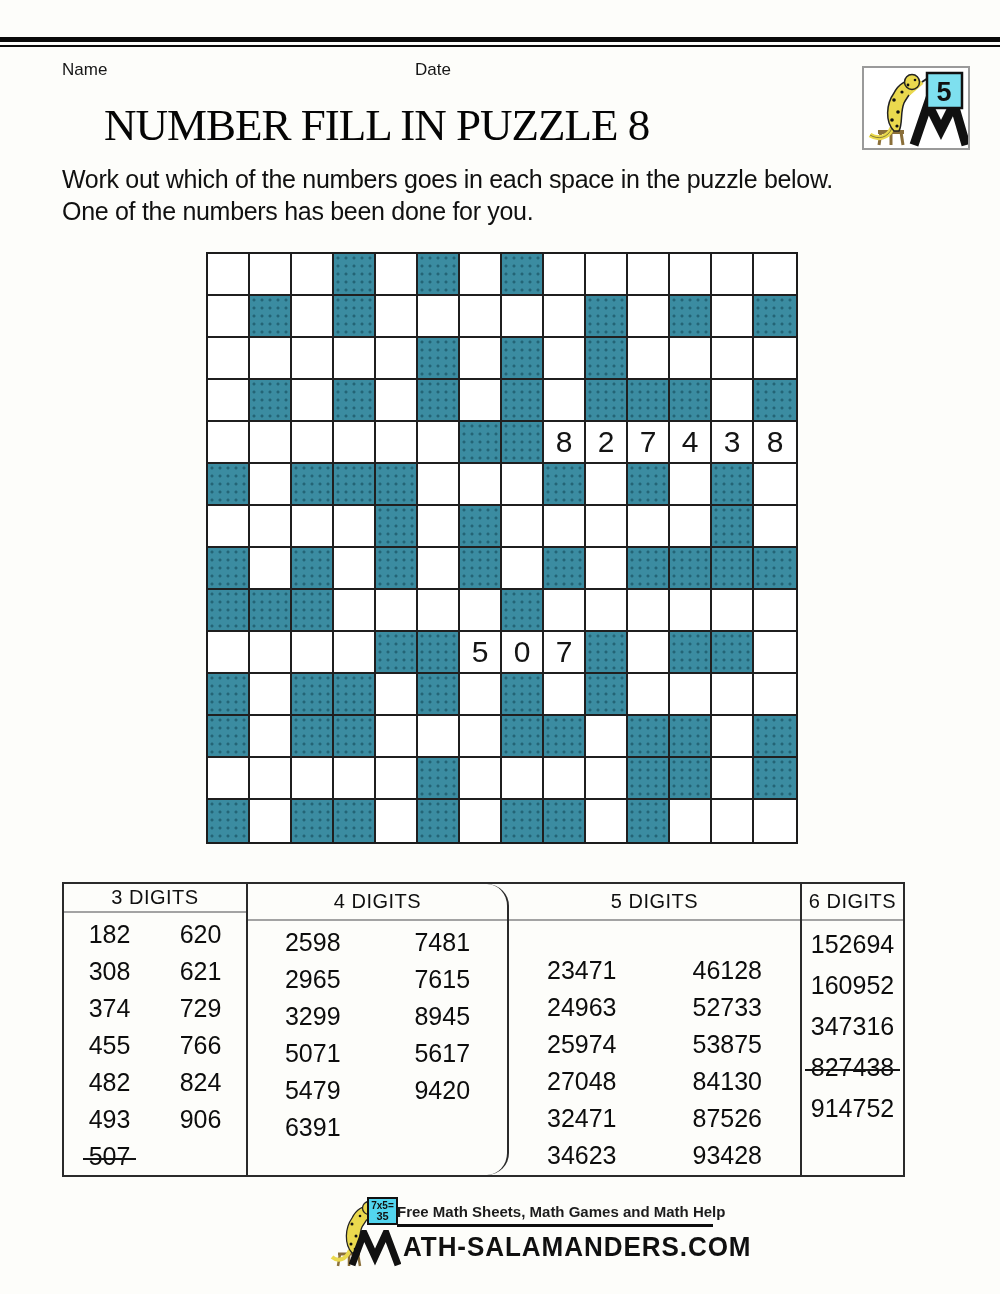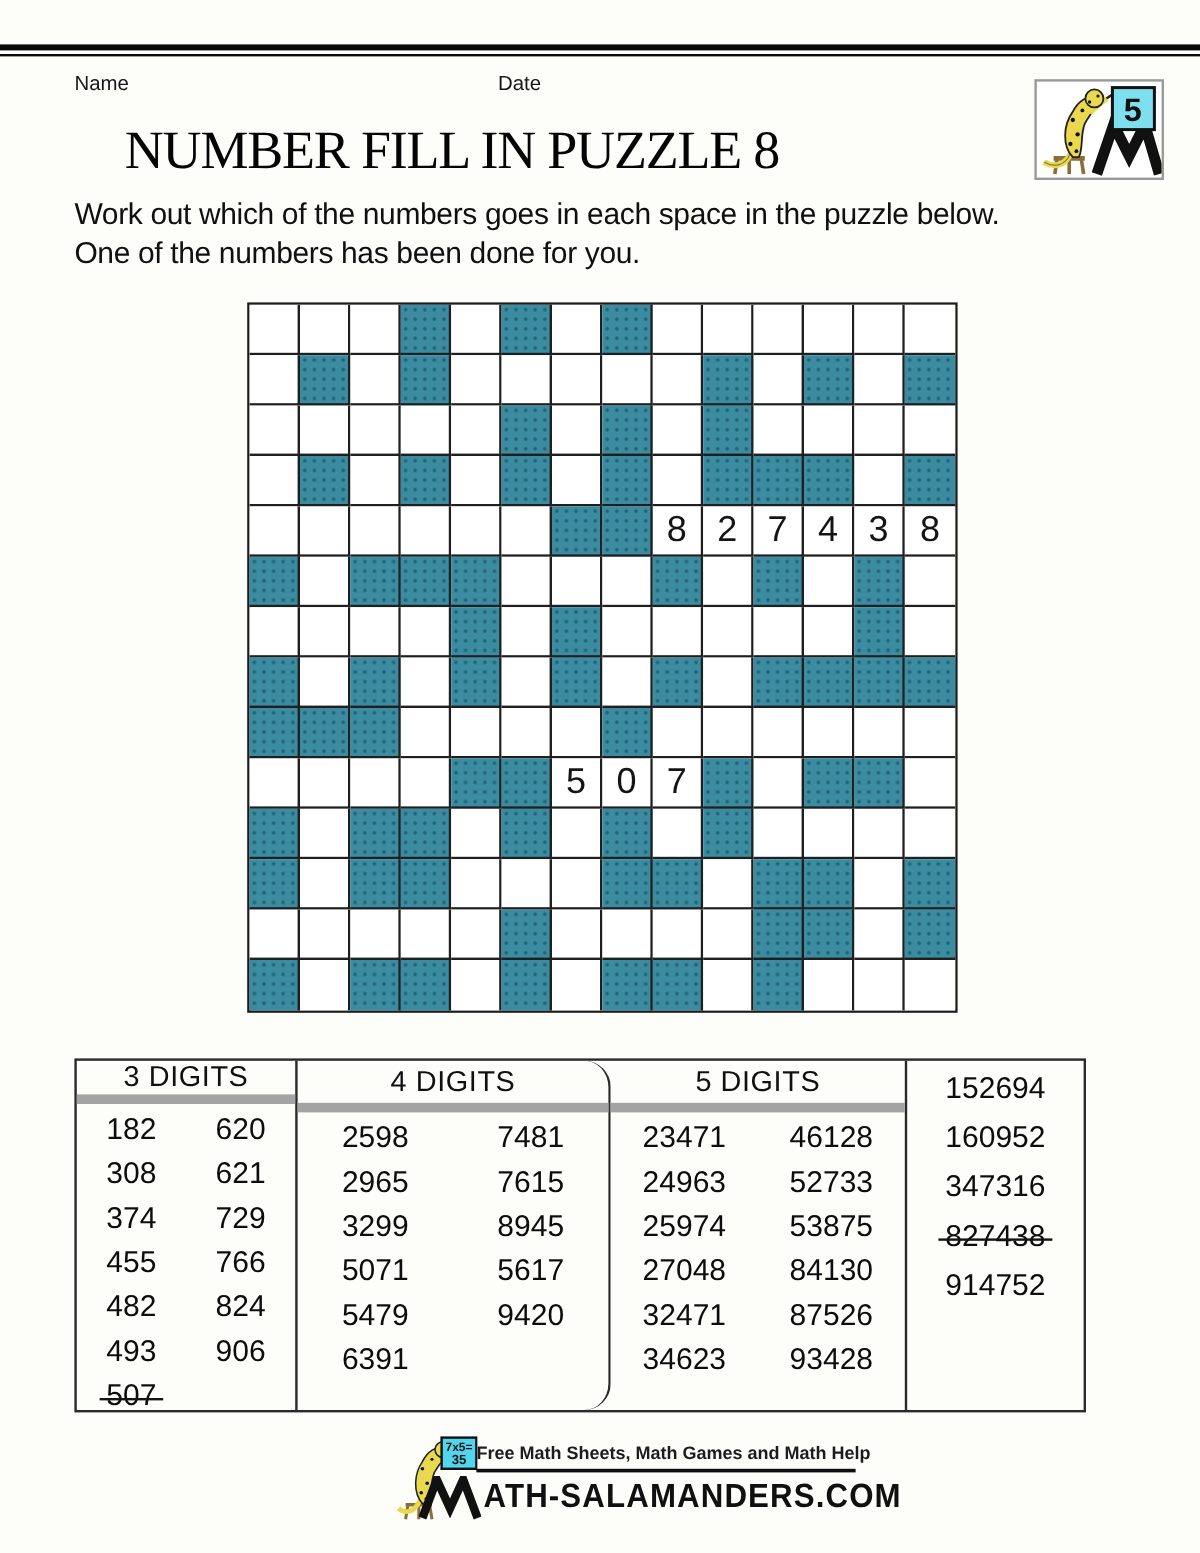--- a/index.html
+++ b/index.html
@@ -31,23 +31,23 @@
   .pgrid .gcell:nth-last-child(-n+14){border-bottom:0;}
   .blocked{background-color:#3b8ca1;
            background-image:radial-gradient(circle,rgba(13,60,75,.5) 1.1px,transparent 1.9px);
            background-size:8px 8px;}
 
   
   .ntable{position:absolute;left:62px;top:882px;width:843px;height:295px;
           border:2px solid #2a2a2a;box-sizing:border-box;display:flex;background:#fdfdfa;}
   .tgroup{display:flex;flex-direction:column;border-right:2px solid #2a2a2a;box-sizing:border-box;}
   .tgroup:last-child{border-right:0;flex:1;}
-  .g3{width:184px;} .g4{width:261px;border-radius:22px;} .g5{width:247px;}
-  .thead{height:35px;border-bottom:8px solid #a3a3a3;display:flex;align-items:center;
-         justify-content:center;font-size:24px;color:#101010;letter-spacing:0.5px;}
+  .g3{width:184px;} .g4{width:261px;border-radius:22px;} .g5{width:293px;gap:28px;}
+  .thead{height:35px;border-bottom:2px solid #a3a3a3;display:flex;align-items:center;
+         justify-content:center;font-size:20px;color:#101010;letter-spacing:0.5px;}
   .tbody{flex:1;display:flex;padding-top:3px;}
   .subcol{width:50%;display:flex;flex-direction:column;align-items:center;
           font-size:25px;line-height:37px;color:#0d0d0d;}
   .subcol.wide{width:100%;line-height:41px;}
   .struck{position:relative;}
   .struck::after{content:"";position:absolute;left:-6px;right:-6px;top:53%;height:2.5px;
                  background:#141414;}
 
   
   .foot-sal{position:absolute;left:330px;top:1196px;}
@@ -364,20 +364,21 @@
             <span class="">46128</span>
             <span class="">52733</span>
             <span class="">53875</span>
             <span class="">84130</span>
             <span class="">87526</span>
             <span class="">93428</span>
           </div>
         </div>
     </div>
     <div class="tgroup g6">
+      <div class="thead">6 DIGITS</div>
       <div class="tbody">
           <div class="subcol wide">
             <span class="">152694</span>
             <span class="">160952</span>
             <span class="">347316</span>
             <span class="struck">827438</span>
             <span class="">914752</span>
           </div>
         </div>
     </div>

